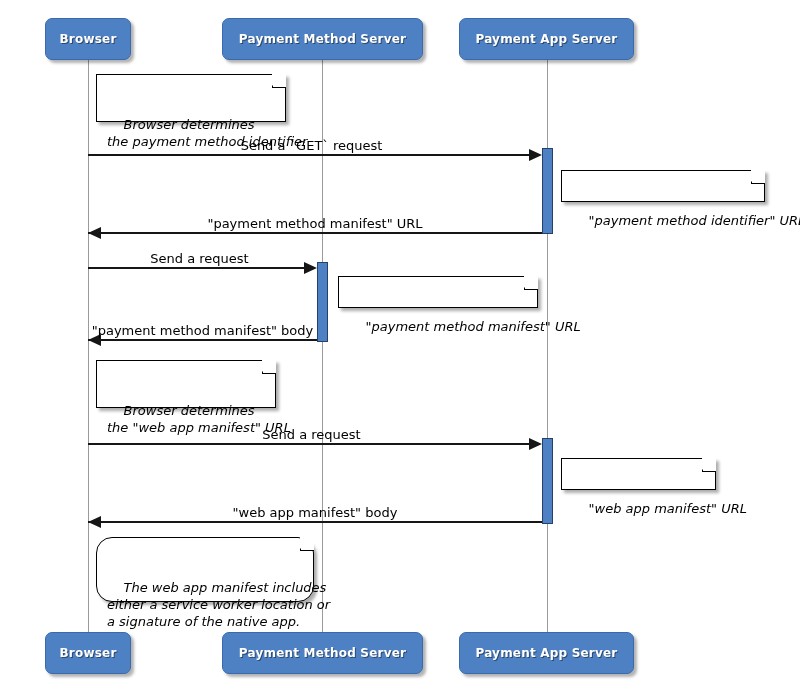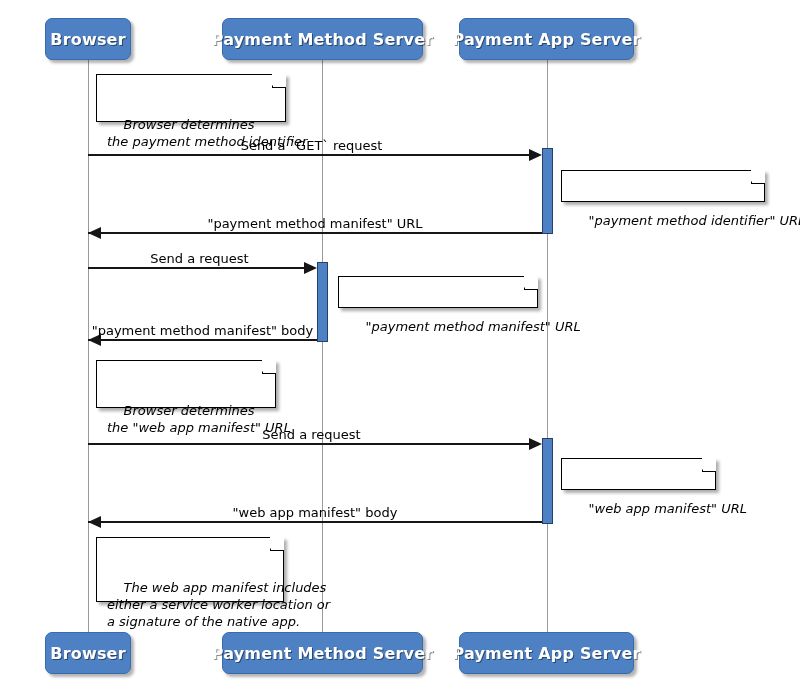--- a/index.html
+++ b/index.html
@@ -19,21 +19,21 @@
     overflow: hidden;
   }
   
   .participant {
     position: absolute;
     box-sizing: border-box;
     background: #4E81C4;
     border: 1px solid #3A6AAE;
     border-radius: 7px;
     color: #ffffff;
-    font-size: 16px;
+    font-size: 12px;
     font-weight: bold;
     text-align: right;
     white-space: nowrap;
     display: flex;
     align-items: center;
     justify-content: center;
     box-shadow: 3px 3px 3px rgba(0,0,0,0.30);
     text-shadow: 1px 1px 0 rgba(0,0,0,0.45);
     letter-spacing: 0.2px;
     z-index: 6;
@@ -191,21 +191,21 @@
     <span class="fold"></span>
     <span class="note-text">Browser determines
 the "web app manifest" URL</span>
   </div>
 
   <div class="note" style="left:561px; top:458px; width:155px; height:32px;">
     <span class="fold"></span>
     <span class="note-text">"web app manifest" URL</span>
   </div>
 
-  <div class="note" style="left:96px; top:537px; width:188px; height:65px;">
+  <div class="note" style="left:96px; top:537px; width:218px; height:65px;border-radius:16px;">
     <span class="fold"></span>
     <span class="note-text">The web app manifest includes
 either a service worker location or
 a signature of the native app.</span>
   </div>
 
   <div class="participant" style="left:45px; top:632px; width:86px; height:42px;">
     <span>Browser</span>
   </div>
   <div class="participant" style="left:222px; top:632px; width:201px; height:42px;">

